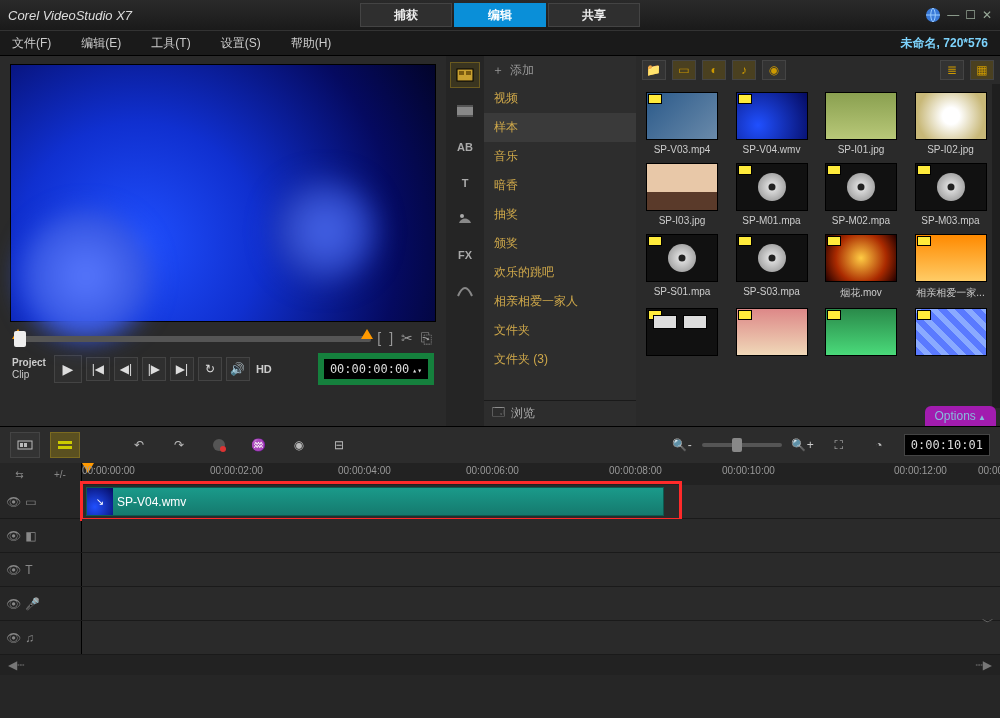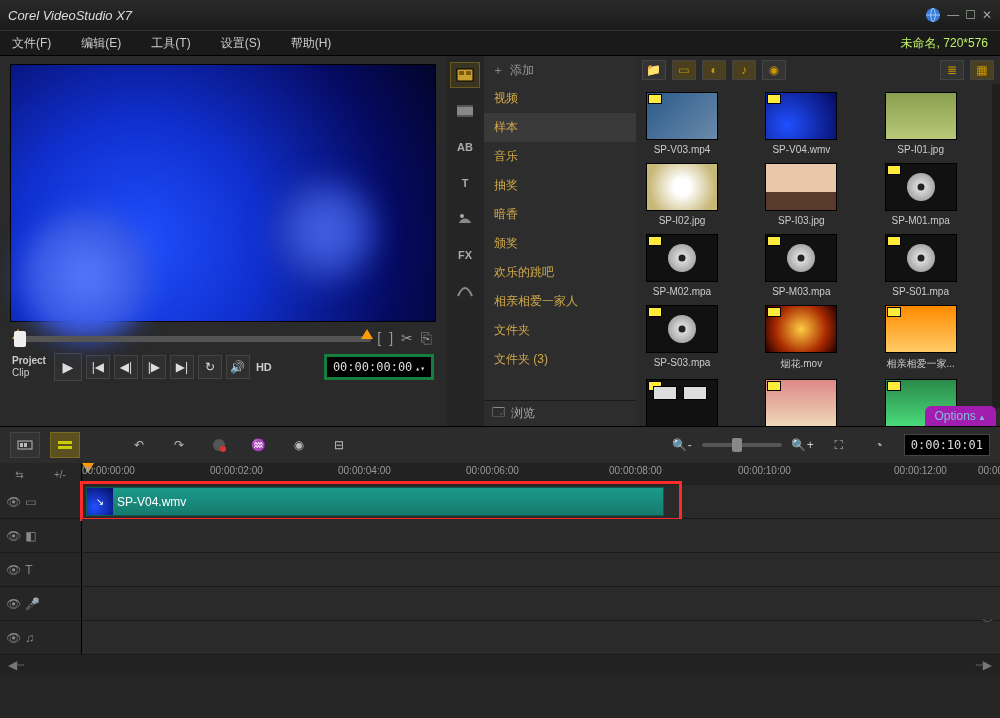--- a/index.html
+++ b/index.html
@@ -22,21 +22,21 @@
 .main-tab.active { background:#0a8fd8; border-color:#0a8fd8; color:#fff; }
 .window-controls { margin-left:auto; display:flex; gap:6px; align-items:center; }
 .window-controls span, .window-controls svg { color:#9a9; cursor:pointer; }
 .globe { width:16px; height:16px; }
 
 .menubar {
   height: 26px; background:#1a1a1a; border-top:1px solid #333;
   border-bottom:1px solid #000;
   display:flex; align-items:center; padding:0 12px; gap:30px;
 }
-.menubar .proj { margin-left:auto; color:#bef264; }
+.menubar .proj { margin-left:auto; color:#7dd3fc;font-weight:bold; }
 
 .upper { display:flex; height: 370px; background:#2a2a2a; }
 .preview-panel { width:446px; background:#2a2a2a; padding:4px 6px; display:flex; flex-direction:column;}
 .preview-screen {
   height:258px; background: radial-gradient(circle at 30% 70%, #2050ff 0%, #1030d0 35%, #050a60 75%, #02042a 100%);
   border:1px solid #000; margin:4px;
   position:relative;
 }
 .blur1 { position:absolute; width:130px;height:130px;border-radius:50%;
   background: radial-gradient(#5a7aff,#2040d0); left:10px; bottom:-20px; filter:blur(12px);}
@@ -47,21 +47,21 @@
 .scrub-track .mark{position:absolute;top:-7px;width:0;height:0;border-left:6px solid transparent;border-right:6px solid transparent;border-bottom:10px solid #f90;}
 .mark.left{left:-2px;} .mark.right{right:-2px;}
 .thumb{position:absolute;left:0;top:-5px;width:12px;height:16px;background:#eee;border-radius:2px;}
 .scrub-icons{display:flex;gap:8px;color:#999;font-size:14px;}
 .transport { display:flex; align-items:center; padding:2px 6px; gap:4px;}
 .proj-clip{ font-size:10px; color:#ccc; line-height:12px; margin-right:4px;}
 .tbtn{ width:24px;height:24px;display:flex;align-items:center;justify-content:center;
   border:1px solid #444; background:#2f2f2f; color:#ddd; font-size:12px; cursor:pointer;}
 .tbtn.big{width:28px;height:28px;font-size:14px;}
 .hd{font-size:11px;font-weight:bold;color:#ccc;margin-left:2px;}
-.timecode{ margin-left:auto; background:#000; border:3px solid #15803d; padding:3px 6px;
+.timecode{ margin-left:auto; background:#000; border:6px solid #15803d; padding:3px 6px;
   font-family:monospace; color:#ddd; font-size:12px;}
 .timecode .up{font-size:8px;margin-left:3px;}
 
 .lib-tabs { width:38px; background:#252525; display:flex; flex-direction:column; align-items:center; padding-top:6px; gap:10px;}
 .lib-tab{ width:30px;height:26px; display:flex;align-items:center;justify-content:center;
   color:#aaa; border:1px solid transparent; cursor:pointer; font-size:11px; font-weight:bold;}
 .lib-tab.active{ background:#3a3520; border:1px solid #6a5a20; }
 .lib-tab svg{width:18px;height:18px;}
 
 .folder-panel{ width:152px; background:#2d2d2d; display:flex; flex-direction:column;}
@@ -69,21 +69,21 @@
 .folder-list{ flex:1; overflow:hidden; }
 .folder-item{ padding:6px 10px; color:#cfa84a; cursor:pointer; }
 .folder-item.sel{ background:#3a3a3a; }
 .folder-foot{height:26px;display:flex;align-items:center;gap:6px;padding:0 8px;color:#aaa;border-top:1px solid #1a1a1a;}
 
 .media-panel{ flex:1; background:#2a2a2a; display:flex; flex-direction:column; position:relative;}
 .media-toolbar{height:28px;display:flex;align-items:center;gap:6px;padding:0 6px;}
 .mt-btn{width:24px;height:20px;border:1px solid #444;background:#333;display:flex;align-items:center;justify-content:center;color:#c90;cursor:pointer;}
 .mt-btn.on{background:#4a4020;}
 .mt-spacer{flex:1;}
-.media-grid{flex:1;padding:8px 6px;display:grid;grid-template-columns:repeat(3,1fr);gap:8px 6px;
+.media-grid{flex:1;padding:8px 6px;display:grid;grid-template-columns:repeat(4,1fr);gap:8px 6px;
   align-content:start; overflow:hidden;}
 .media-item{display:flex;flex-direction:column;align-items:center;width:80px;}
 .thumb-box{width:72px;height:48px;background:#111;border:1px solid #000;position:relative;overflow:hidden;}
 .thumb-box .tag{position:absolute;top:1px;left:1px;width:14px;height:10px;background:#ffeb3b;border:1px solid #000;}
 .media-label{margin-top:4px;font-size:10px;color:#ccc;white-space:nowrap;overflow:hidden;text-overflow:ellipsis;width:78px;text-align:center;}
 .disc{position:absolute;top:50%;left:50%;transform:translate(-50%,-50%);width:28px;height:28px;border-radius:50%;background:radial-gradient(#eee,#888);}
 .disc::after{content:"";position:absolute;top:50%;left:50%;transform:translate(-50%,-50%);width:7px;height:7px;border-radius:50%;background:#222;}
 .options-tab{position:absolute;right:4px;bottom:0;background:#a21caf;padding:3px 10px;border-radius:6px 6px 0 0;color:#8bd;}
 .options-tab::after{content:" ▲"; font-size:8px;}
 .scroll-v{position:absolute;right:0;top:28px;bottom:18px;width:8px;background:#1f1f1f;}
@@ -113,20 +113,25 @@
 .highlight-box{position:absolute;border:3px solid #ff2a2a;pointer-events:none;}
 .tl-foot{height:20px;display:flex;align-items:center;padding:0 8px;color:#777;background:#222;}
 .tl-foot .r{margin-left:auto;}
 .collapse{position:absolute;right:4px;width:16px;color:#777;cursor:pointer;text-align:center;}
 </style>
 </head>
 <body>
 
 <div class="titlebar">
   <span class="app-title">Corel VideoStudio X7</span>
+  <div class="main-tabs">
+    <div class="main-tab">捕获</div>
+    <div class="main-tab active">编辑</div>
+    <div class="main-tab">共享</div>
+  </div>
   <div class="window-controls">
     <svg class="globe" viewBox="0 0 16 16">
         <circle cx="8" cy="8" r="7" fill="#3a7ad8"></circle>
         <path d="M1 8h14M8 1c3 3 3 11 0 14M8 1c-3 3-3 11 0 14" stroke="#9cf" fill="none"></path>
       </svg>
     <span>—</span>
     <span>☐</span>
     <span>✕</span>
   </div>
 </div>
@@ -212,22 +217,22 @@
 
   <div class="folder-panel">
     <div class="folder-head">
       <span>＋</span>
       <span>添加</span>
     </div>
     <div class="folder-list" id="folder-list">
         <div class="folder-item">视频</div>
         <div class="folder-item sel">样本</div>
         <div class="folder-item">音乐</div>
+        <div class="folder-item">暗香</div>
         <div class="folder-item">抽奖</div>
-        <div class="folder-item">暗香</div>
         <div class="folder-item">颁奖</div>
         <div class="folder-item">欢乐的跳吧</div>
         <div class="folder-item">相亲相爱一家人</div>
         <div class="folder-item">文件夹</div>
         <div class="folder-item">文件夹 (3)</div>
       </div>
     <div class="folder-foot">
       <span>🗔</span>
       <span>浏览</span>
     </div>
@@ -391,21 +396,21 @@
       <span>⇆</span>
       <span>+/-</span>
     </div>
     <div class="ruler" id="ruler">
       <div class="playhead"></div>
     <span class="tick" style="left: 0px;">00:00:00:00</span>
         <span class="tick" style="left: 128px;">00:00:02:00</span>
         <span class="tick" style="left: 256px;">00:00:04:00</span>
         <span class="tick" style="left: 384px;">00:00:06:00</span>
         <span class="tick" style="left: 512px; margin-left: 15px;">00:00:08:00</span>
-        <span class="tick" style="left: 656px;">00:00:10:00</span>
+        <span class="tick" style="left: 640px;">00:00:10:00</span>
         <span class="tick" style="left: 768px; padding-left: 44px;">00:00:12:00</span>
         <span class="tick" style="left: 896px;">00:00:14:00</span>
       </div>
   </div>
 
   <div class="tracks" style="position:relative;">
     <div class="collapse" style="top:4px">︿</div>
     <div class="track">
       <div class="th">
           <span>👁</span>

